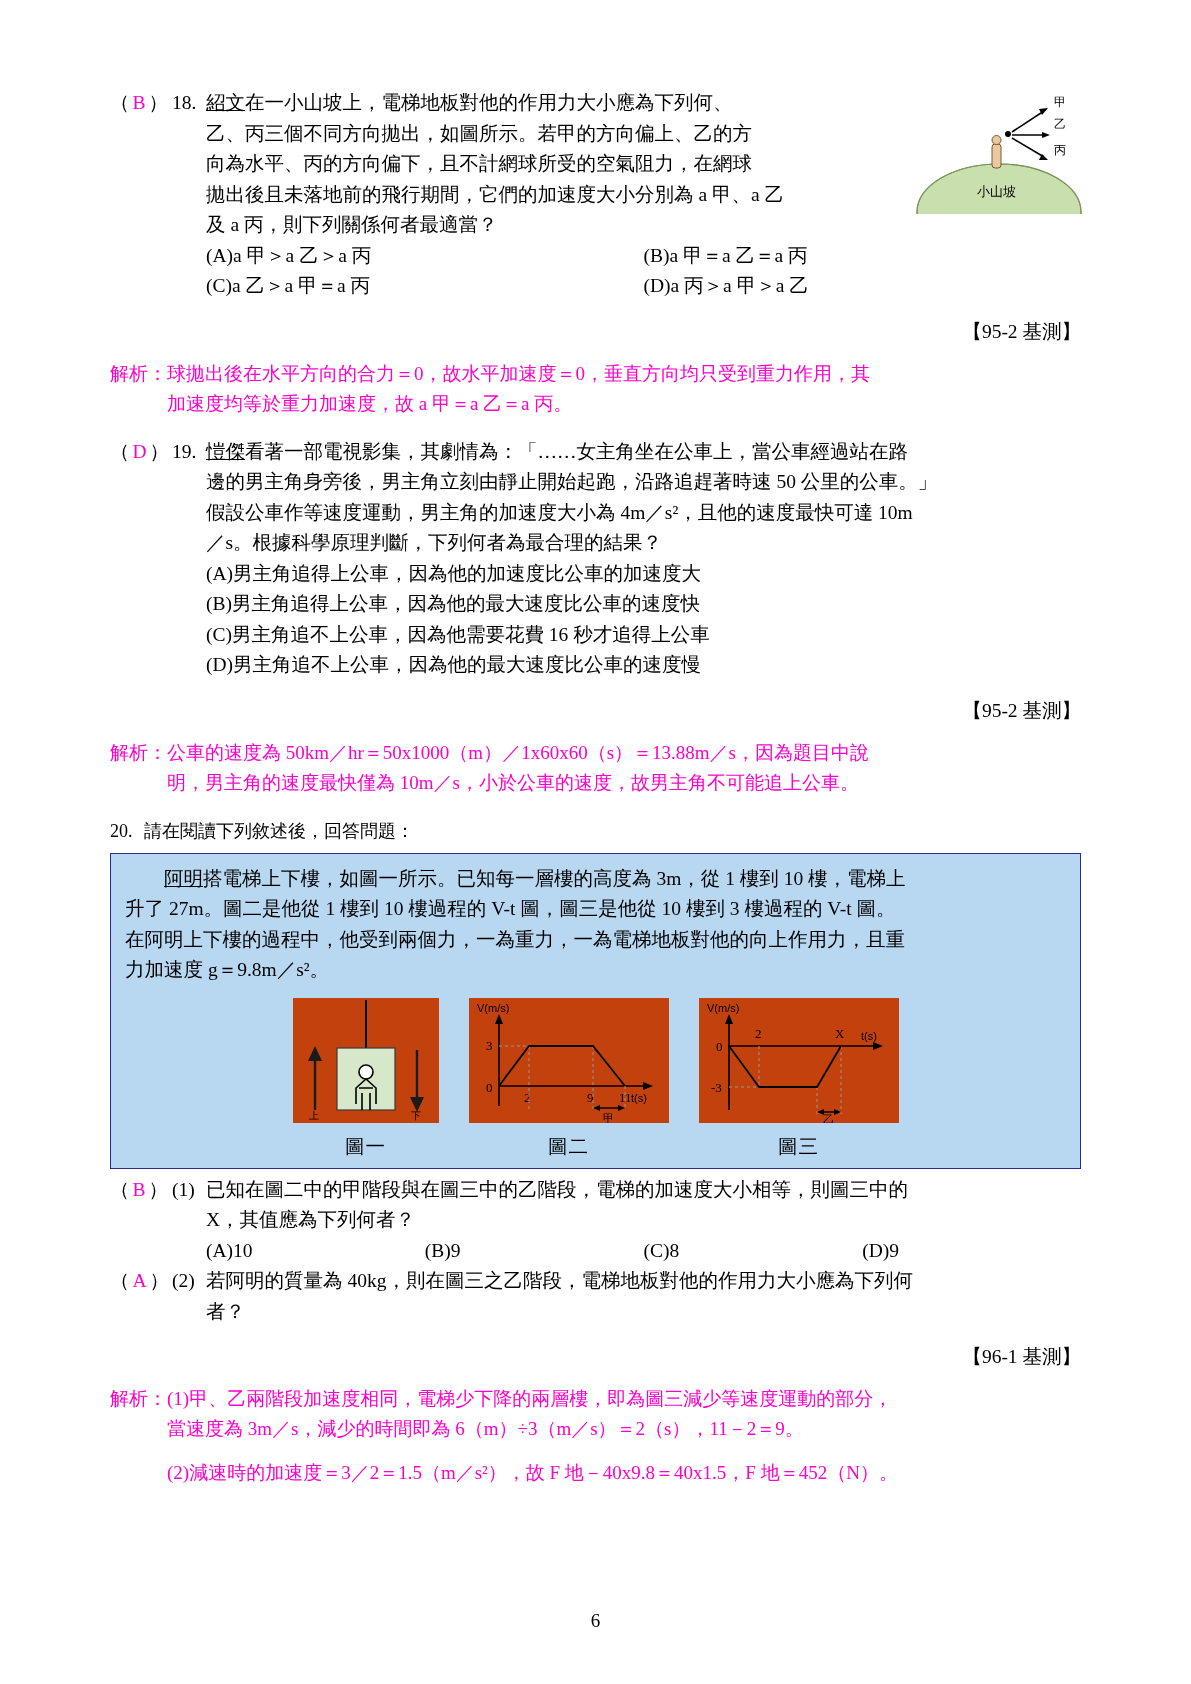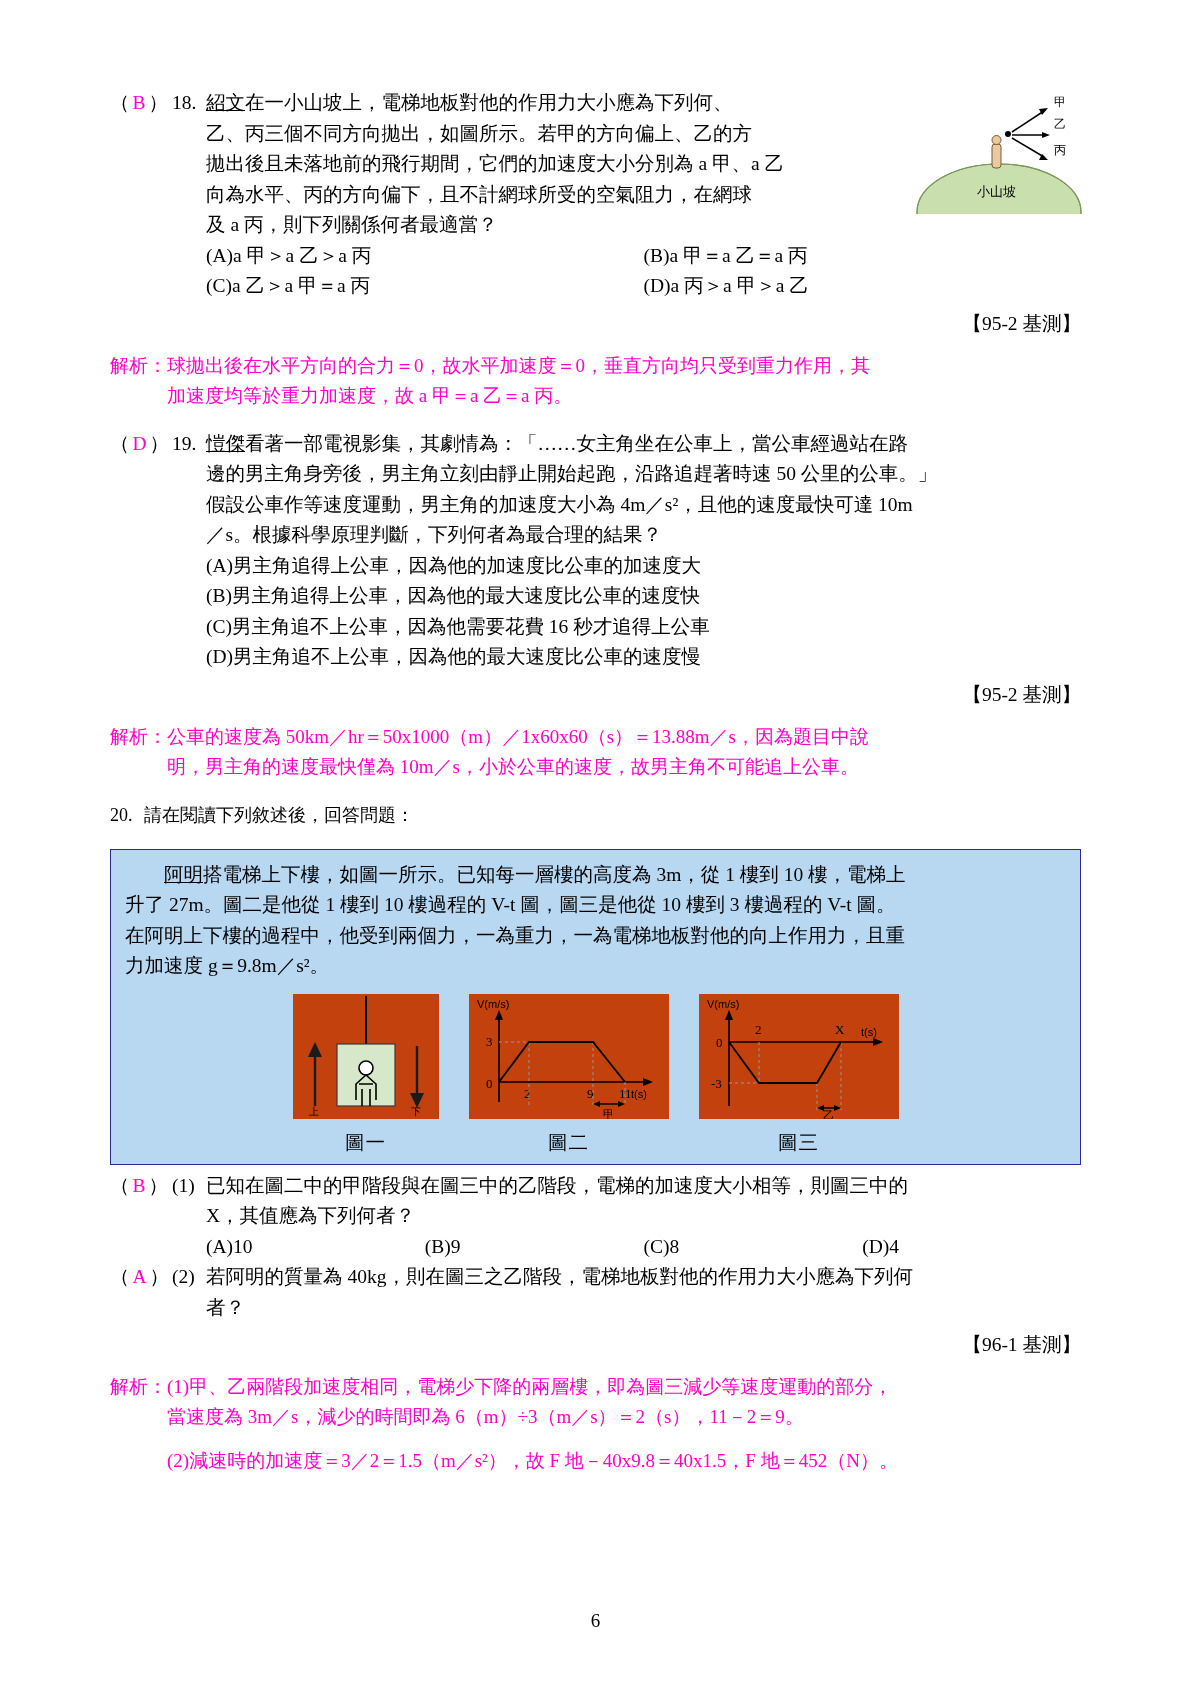--- a/index.html
+++ b/index.html
@@ -35,39 +35,39 @@
   .qbody { flex: 1 1 auto; font-size: 19.5px; line-height: 30.5px; }
   .qbody .line { white-space: nowrap; }
   u.name { }
 
   .opts { display: flex; }
   .opts > div { width: 50%; }
 
   .opts4 { display: flex; }
   .opts4 > div { width: 25%; }
 
-  .source { text-align: right; font-size: 19.5px; margin-top: 8px; }
+  .source { text-align: right; font-size: 19.5px; margin-top: 16px; }
 
   
   .exp {
     color: #ff00c8;
     font-size: 19px;
     line-height: 30px;
     display: flex;
   }
   .exp .lbl { flex: 0 0 auto; white-space: nowrap; }
   .exp .txt { flex: 1 1 auto; }
   .exp .txt .line { white-space: nowrap; }
 
   
   .bluebox {
     border: 1px solid #2b2b8f;
     background: #b8d8f2;
     padding: 10px 14px 8px 14px;
-    margin-top: 19px;
+    margin-top: 7px;
   }
   .bluebox .ptext { font-size: 19.5px; line-height: 30.5px; }
   .bluebox .ptext .line { white-space: nowrap; }
 
   .figs {
     display: flex;
     justify-content: center;
     gap: 30px;
     margin-top: 12px;
   }
@@ -112,22 +112,22 @@
 <body>
 
 <div class="page">
 
   <div class="qrow">
     <div class="ansbox">（<span class="letter">B</span>）</div>
     <div class="qnum">18.</div>
     <div class="qbody">
       <div class="line"><u class="name">紹文</u><span>在一小山坡上，電梯地板對他的作用力大小應為下列何、</span></div>
       <div class="line">乙、丙三個不同方向拋出，如圖所示。若甲的方向偏上、乙的方</div>
+      <div class="line">向為水平、丙的方向偏下，且不計網球所受的空氣阻力，在網球</div>
       <div class="line">拋出後且未落地前的飛行期間，它們的加速度大小分別為 a 甲、a 乙</div>
-      <div class="line">向為水平、丙的方向偏下，且不計網球所受的空氣阻力，在網球</div>
       <div class="line">及 a 丙，則下列關係何者最適當？</div>
       <div class="opts">
         <div>(A)a 甲＞a 乙＞a 丙</div>
         <div>(B)a 甲＝a 乙＝a 丙</div>
       </div>
       <div class="opts">
         <div>(C)a 乙＞a 甲＝a 丙</div>
         <div>(D)a 丙＞a 甲＞a 乙</div>
       </div>
     </div>
@@ -312,21 +312,21 @@
   <div class="qrow subq">
     <div class="ansbox">（<span class="letter">B</span>）</div>
     <div class="qnum">(1)</div>
     <div class="qbody">
       <div class="line">已知在圖二中的甲階段與在圖三中的乙階段，電梯的加速度大小相等，則圖三中的</div>
       <div class="line">X，其值應為下列何者？</div>
       <div class="opts4">
         <div>(A)10</div>
         <div>(B)9</div>
         <div>(C)8</div>
-        <div>(D)4</div>
+        <div>(D)9</div>
       </div>
     </div>
   </div>
 
   <div class="qrow subq">
     <div class="ansbox">（<span class="letter">A</span>）</div>
     <div class="qnum">(2)</div>
     <div class="qbody">
       <div class="line">若阿明的質量為 40kg，則在圖三之乙階段，電梯地板對他的作用力大小應為下列何</div>
       <div class="line">者？</div>

